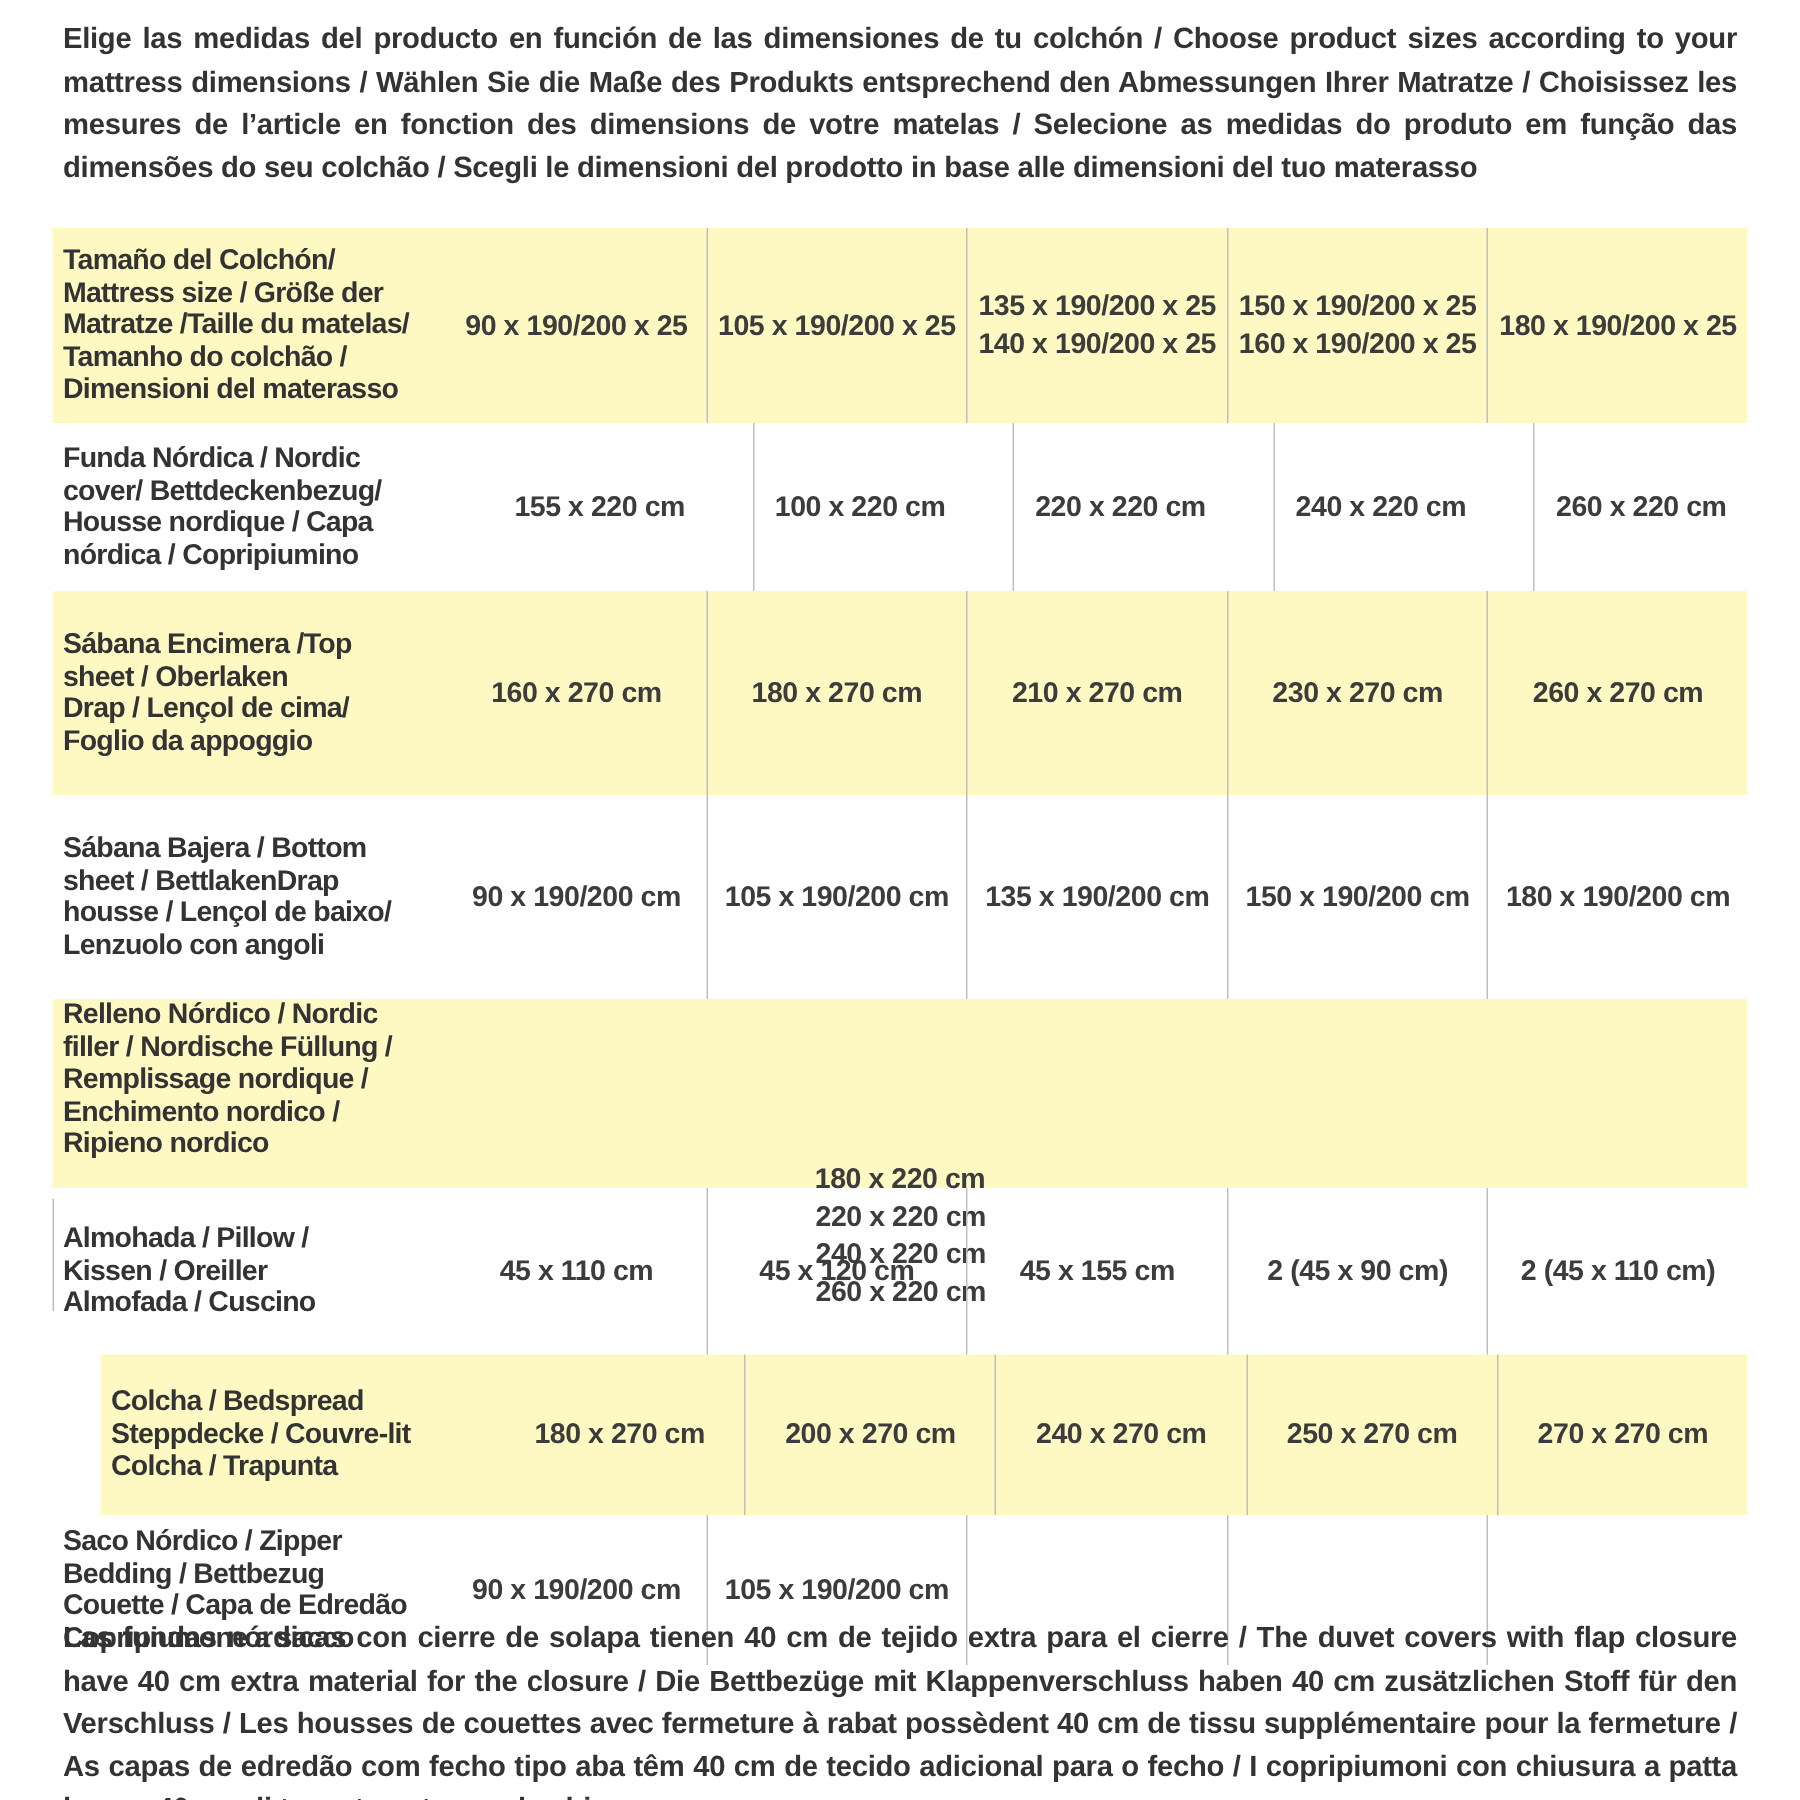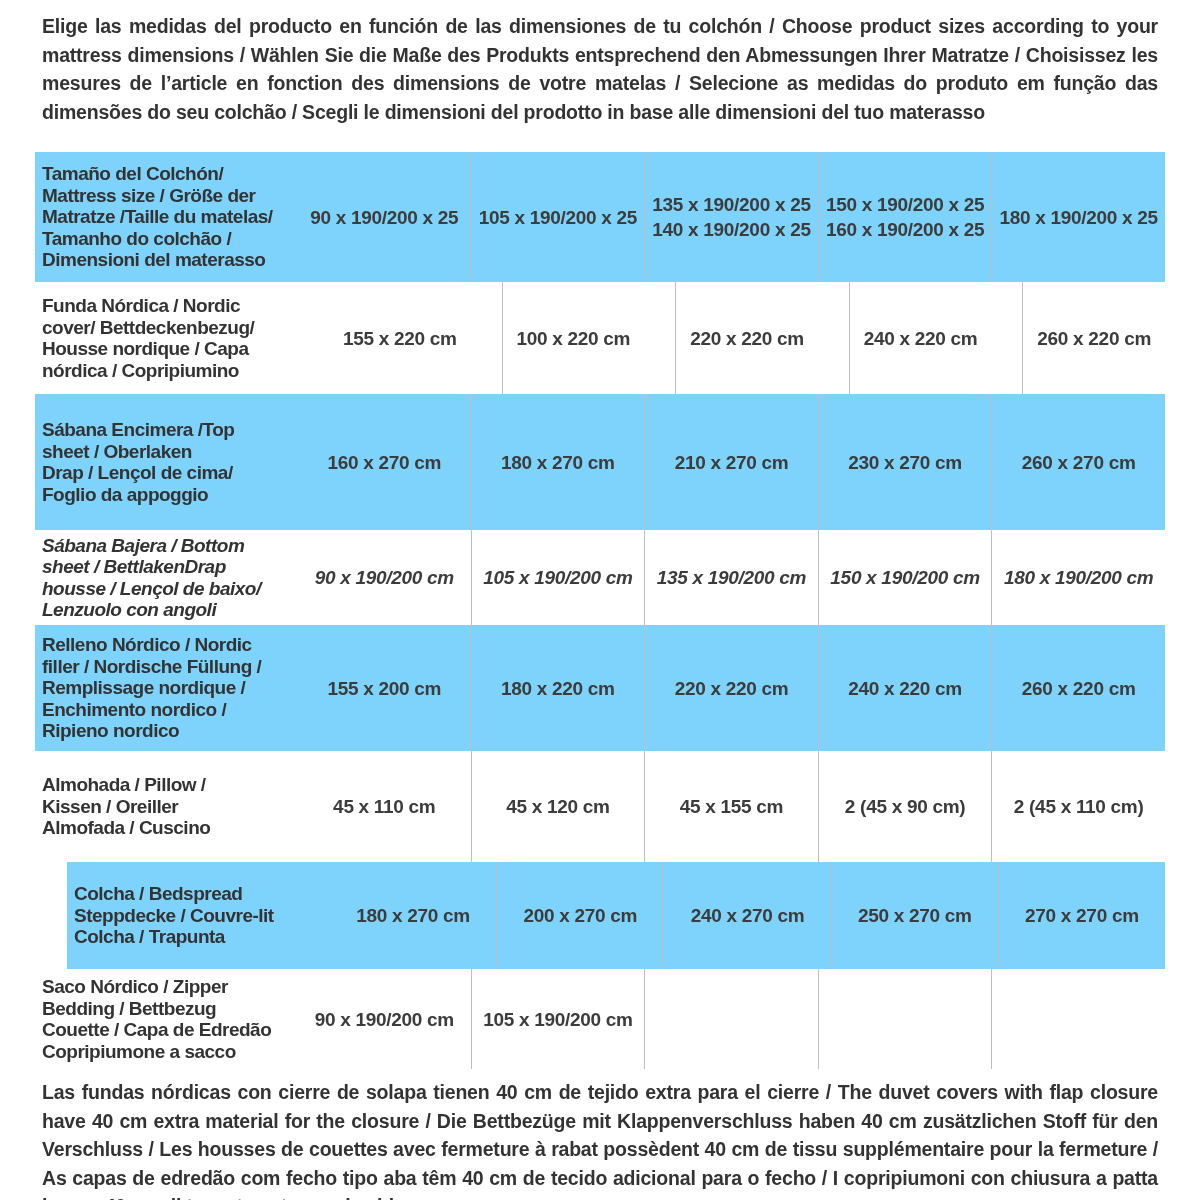--- a/index.html
+++ b/index.html
@@ -31,26 +31,26 @@
   .intro { top: 12px; }
   .footer-note { top: 1078px; }
 
   .size-table {
     position: absolute;
     left: 35px;
     top: 152px;
     width: 1130px;
   }
   .trow { display: flex; align-items: stretch; }
-  .trow.shaded { background: #7dd3fc; }
+  .trow.shaded { background: #fef9c3; }
   .trow:nth-child(1) { height: 130px; }
   .trow:nth-child(2) { height: 112px; gap: 31px; }
   .trow:nth-child(3) { height: 136px; }
-  .trow:nth-child(4) { height: 95px; font-style: italic; }
-  .trow:nth-child(5) { height: 126px; }
+  .trow:nth-child(4) { height: 136px; }
+  .trow:nth-child(5) { height: 126px; flex-direction: column; }
   .trow:nth-child(6) { height: 111px; }
   .trow:nth-child(7) { height: 107px; margin-left: 32px; }
   .trow:nth-child(8) { height: 100px; }
 
   .label-cell {
     width: 263px;
     padding-left: 7px;
     padding-right: 4px;
     display: flex;
     align-items: center;
@@ -135,21 +135,20 @@
       <div class="value-cell">150 x 190/200 cm</div>
       <div class="value-cell">180 x 190/200 cm</div>
     </div>
 
     <div class="trow shaded">
       <div class="label-cell">Relleno Nórdico / Nordic
 filler / Nordische Füllung /
 Remplissage nordique /
 Enchimento nordico /
 Ripieno nordico</div>
-      <div class="value-cell">155 x 200 cm</div>
       <div class="value-cell">180 x 220 cm</div>
       <div class="value-cell">220 x 220 cm</div>
       <div class="value-cell">240 x 220 cm</div>
       <div class="value-cell">260 x 220 cm</div>
     </div>
 
     <div class="trow">
       <div class="label-cell">Almohada  / Pillow /
 Kissen / Oreiller
 Almofada / Cuscino</div>

